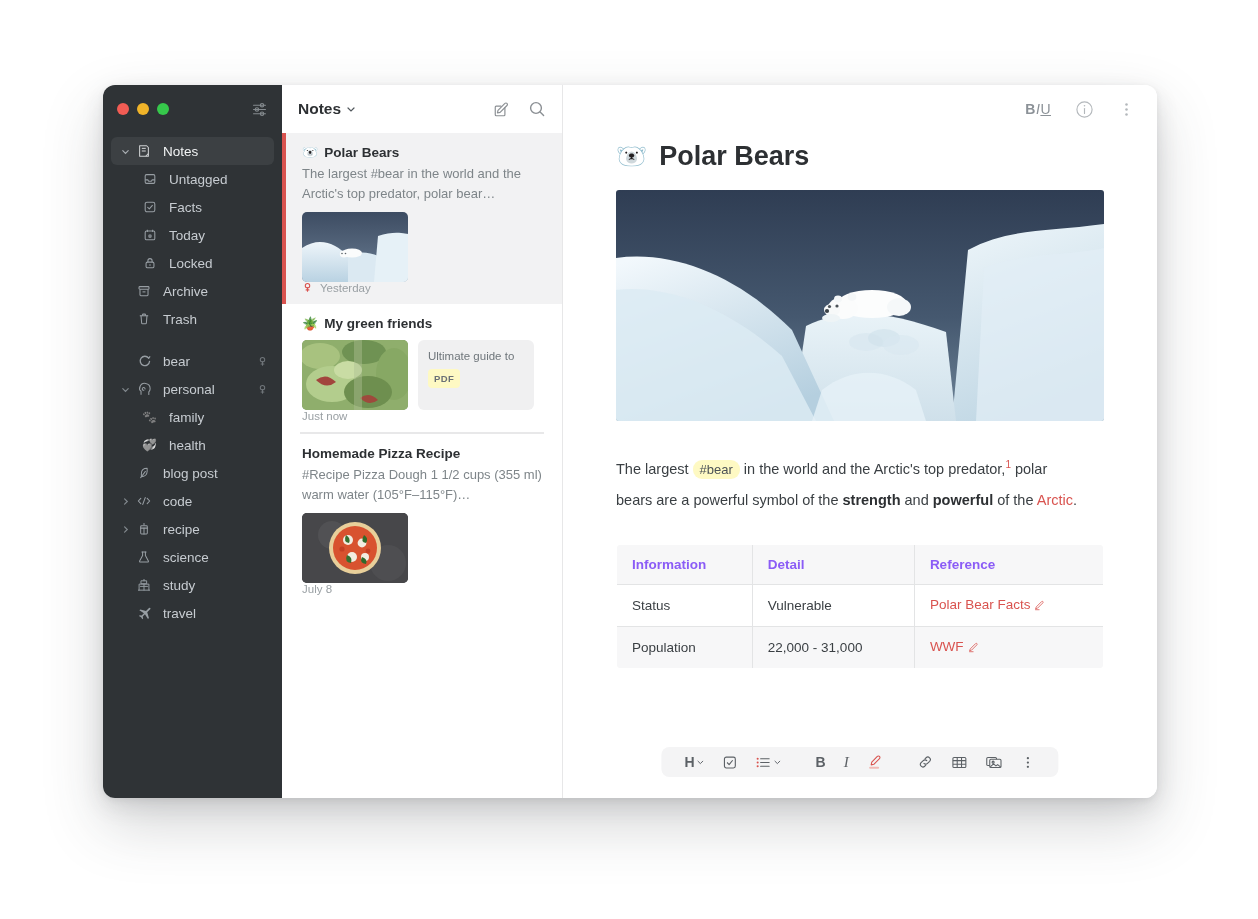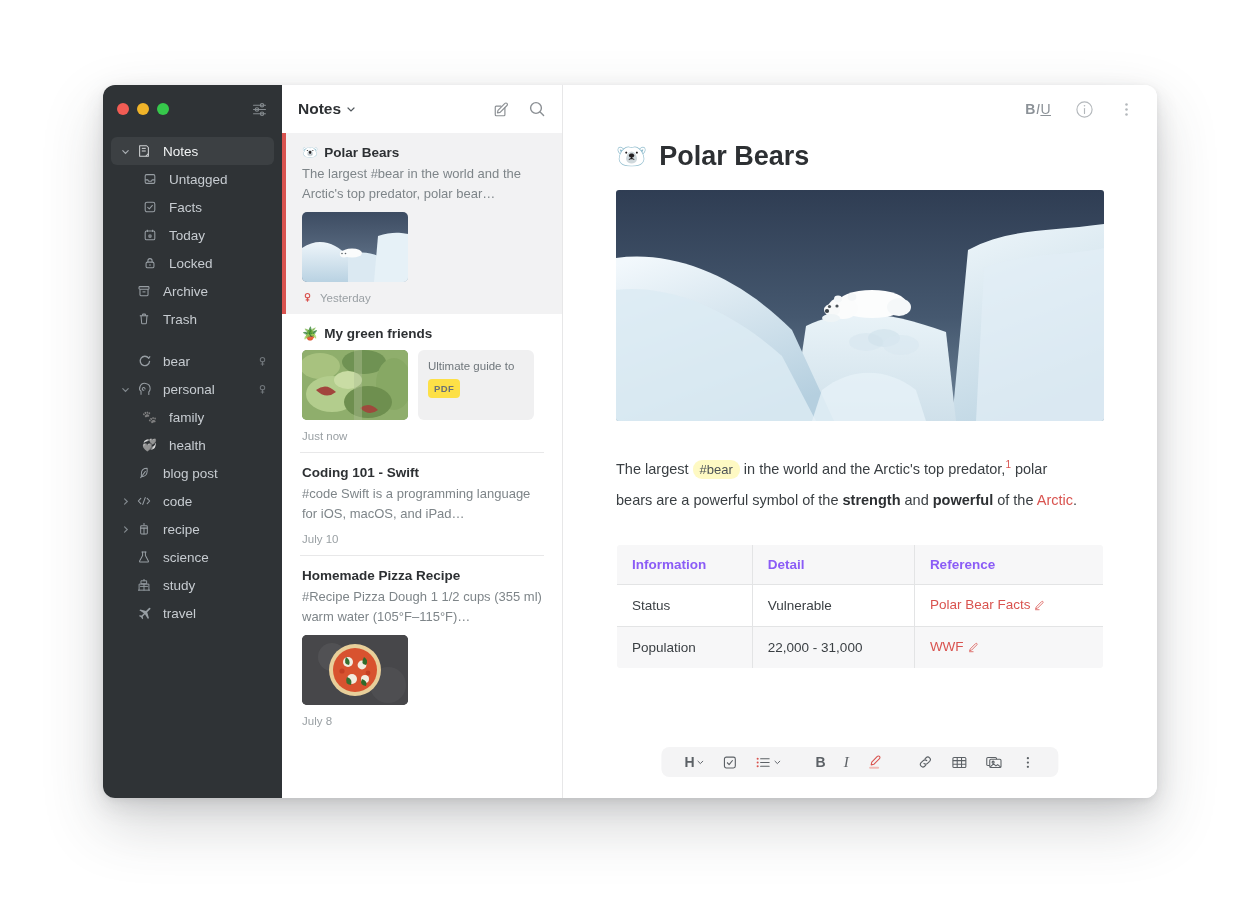--- a/index.html
+++ b/index.html
@@ -124,26 +124,26 @@
     width: 106px; height: 70px; border-radius: 5px; overflow: hidden;
     flex: 0 0 106px; position: relative;
   }
   .note-thumb svg { display: block; width: 100%; height: 100%; }
   .pdf-card {
     width: 116px; height: 70px; background: #f0f0f1; border-radius: 6px;
     padding: 9px 10px; font-size: 11.5px; color: #6f767b; line-height: 15px;
     display: flex; flex-direction: column; gap: 5px;
   }
   .pdf-badge {
-    background: #fde047; color: #6a7075; border-radius: 4px;
+    background: #fef9c3; color: #6a7075; border-radius: 4px;
     font-size: 9.5px; font-weight: bold; padding: 2px 6px;
     align-self: flex-start; letter-spacing: .4px;
   }
   .note-meta {
-    margin-top: 10px; font-size: 11.5px; color: #9aa0a4;
+    font-size: 11.5px; color: #9aa0a4;
     display: flex; align-items: flex-start; gap: 7px;
   }
   .pin-ico { color: #d9534f; display: flex; align-items: center; }
 
   
   #editor {
     flex: 1; background: #ffffff;
     display: flex; flex-direction: column; position: relative;
     overflow: hidden;
   }
@@ -566,29 +566,20 @@
             <span class="pdf-badge">PDF</span>
           </div>
         </div>
         <div class="note-meta">
           <span>Just now</span>
         </div>
       </div>
 
       <div class="note-sep"></div>
 
-      <div class="note-card">
-        <div class="note-title">
-          <span>Coding 101 - Swift</span>
-        </div>
-        <div class="note-snippet">#code Swift is a programming language for iOS, macOS, and iPad…</div>
-        <div class="note-meta">
-          <span>July 10</span>
-        </div>
-      </div>
 
       <div class="note-sep"></div>
 
       <div class="note-card">
         <div class="note-title">
           <span>Homemade Pizza Recipe</span>
         </div>
         <div class="note-snippet">#Recipe Pizza Dough 1 1/2 cups (355 ml) warm water (105°F–115°F)…</div>
         <div class="note-attach-row">
           <div class="note-thumb">

